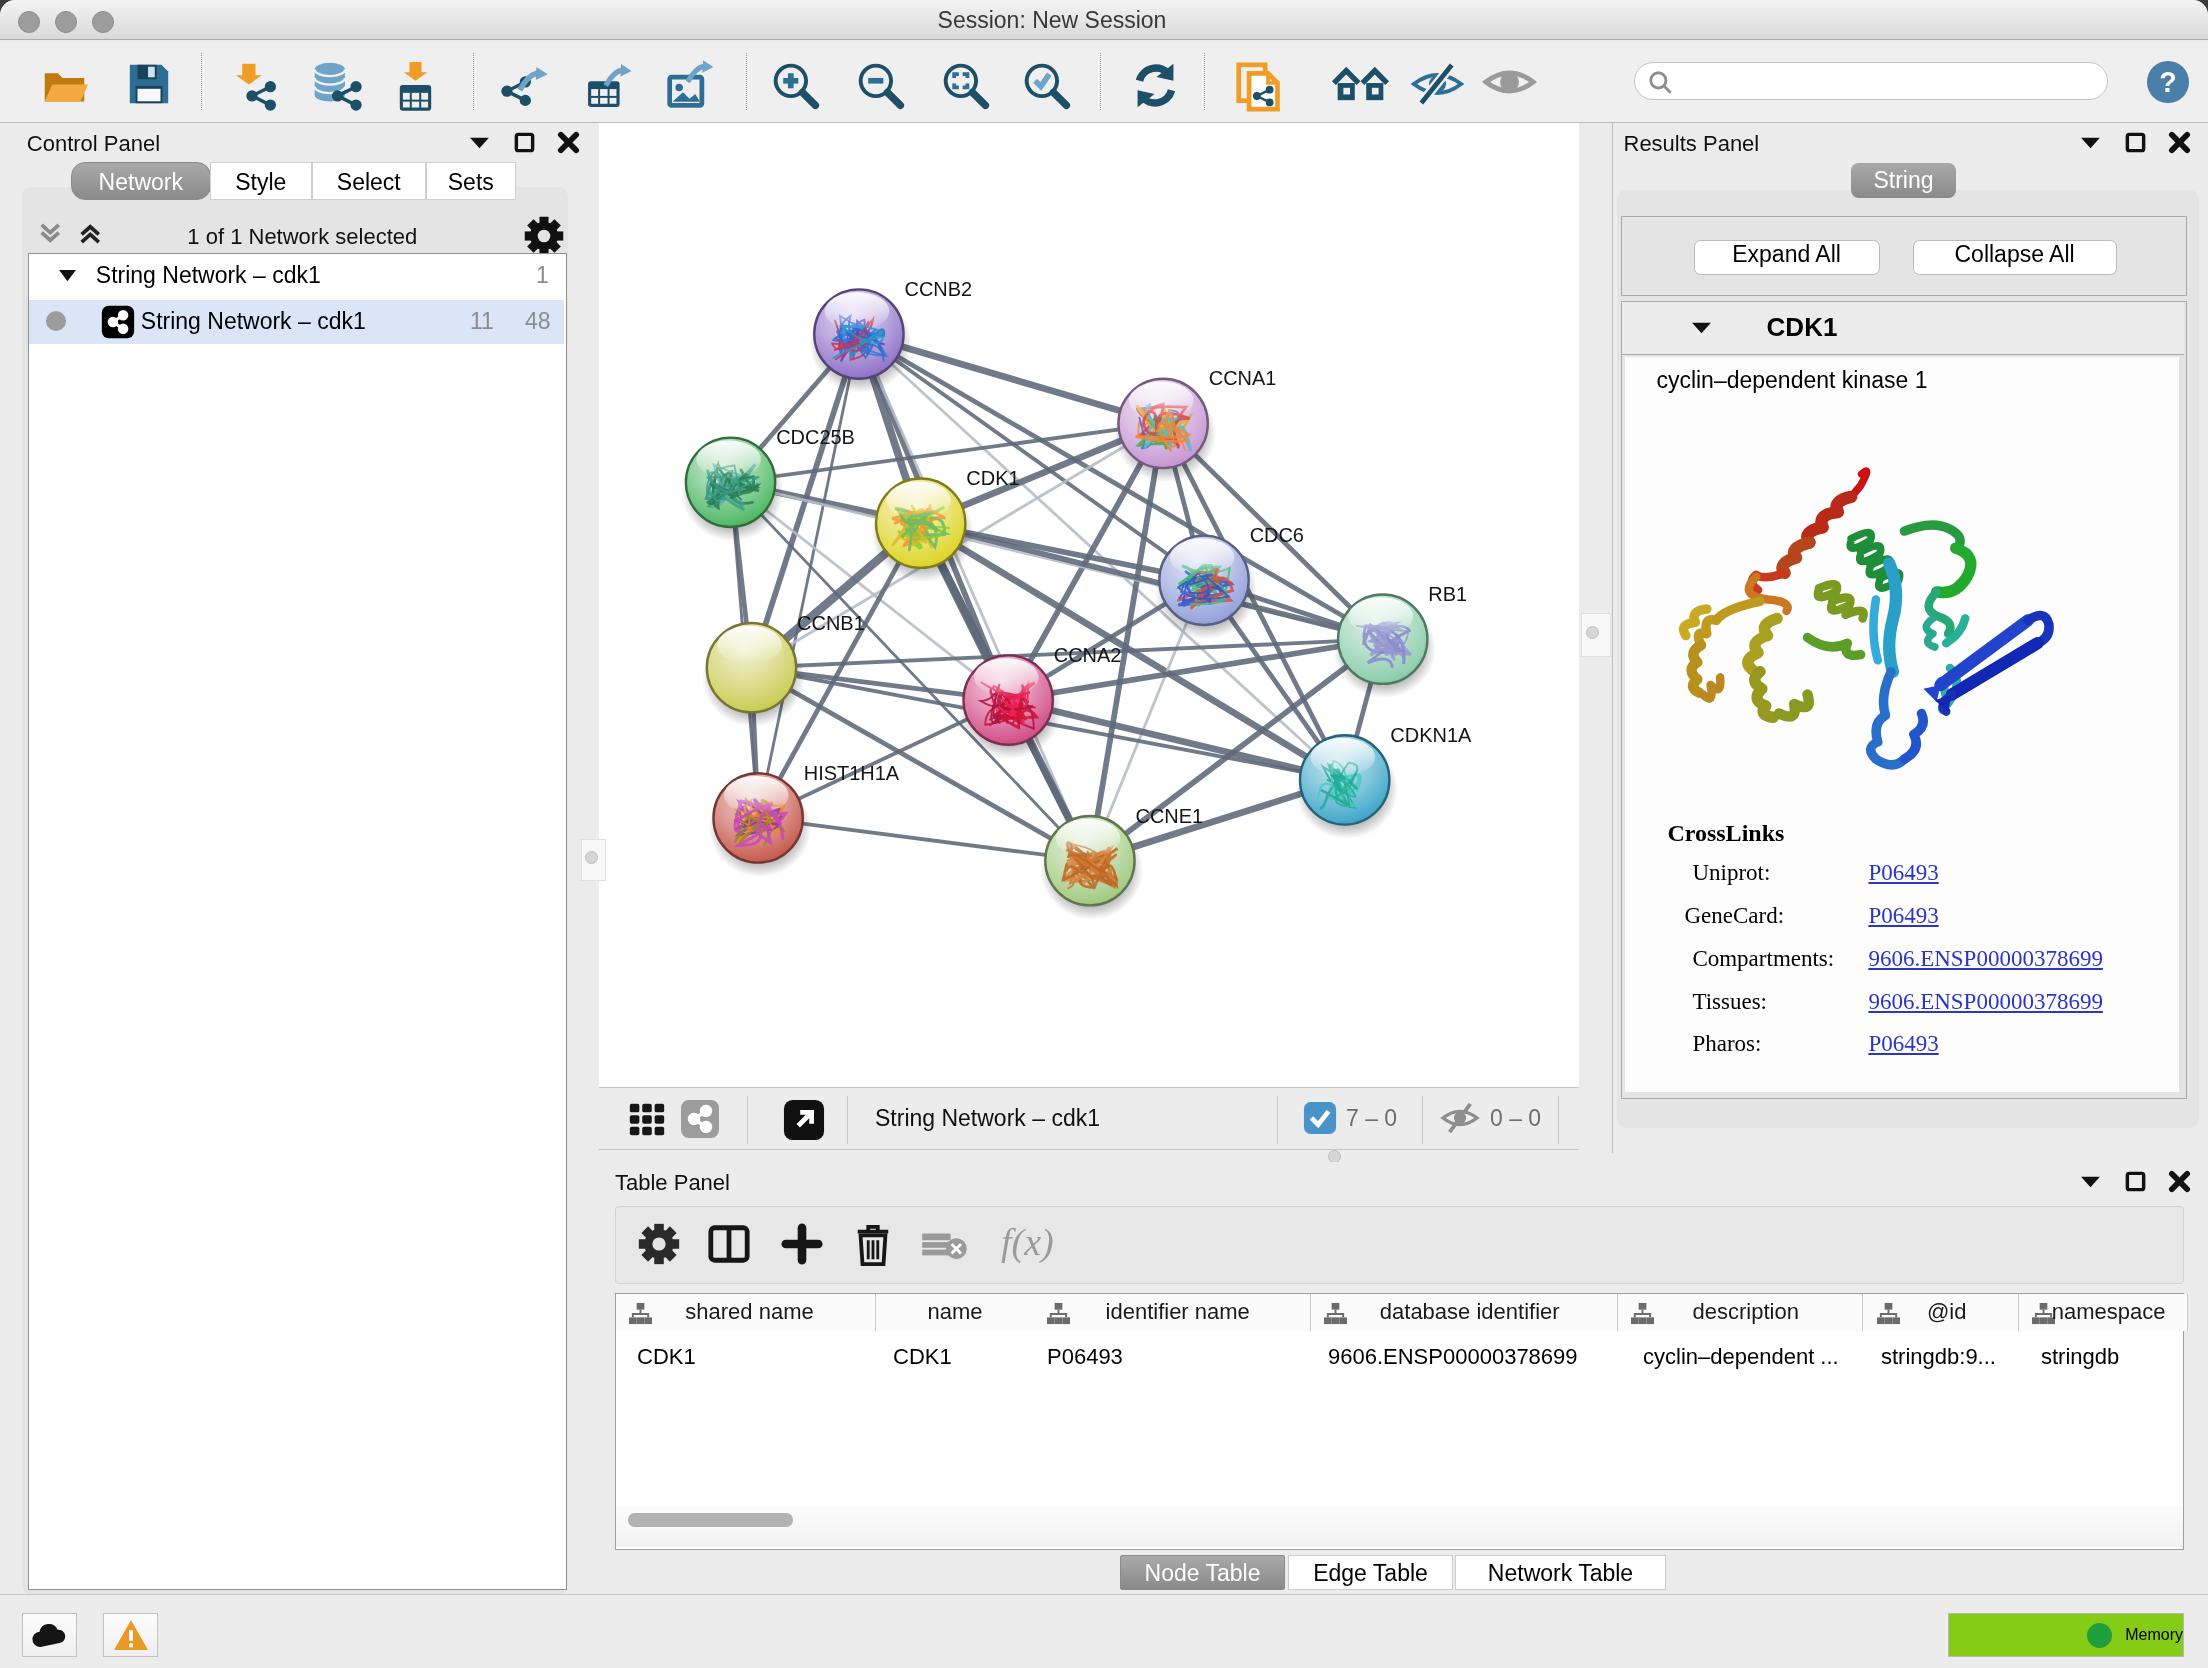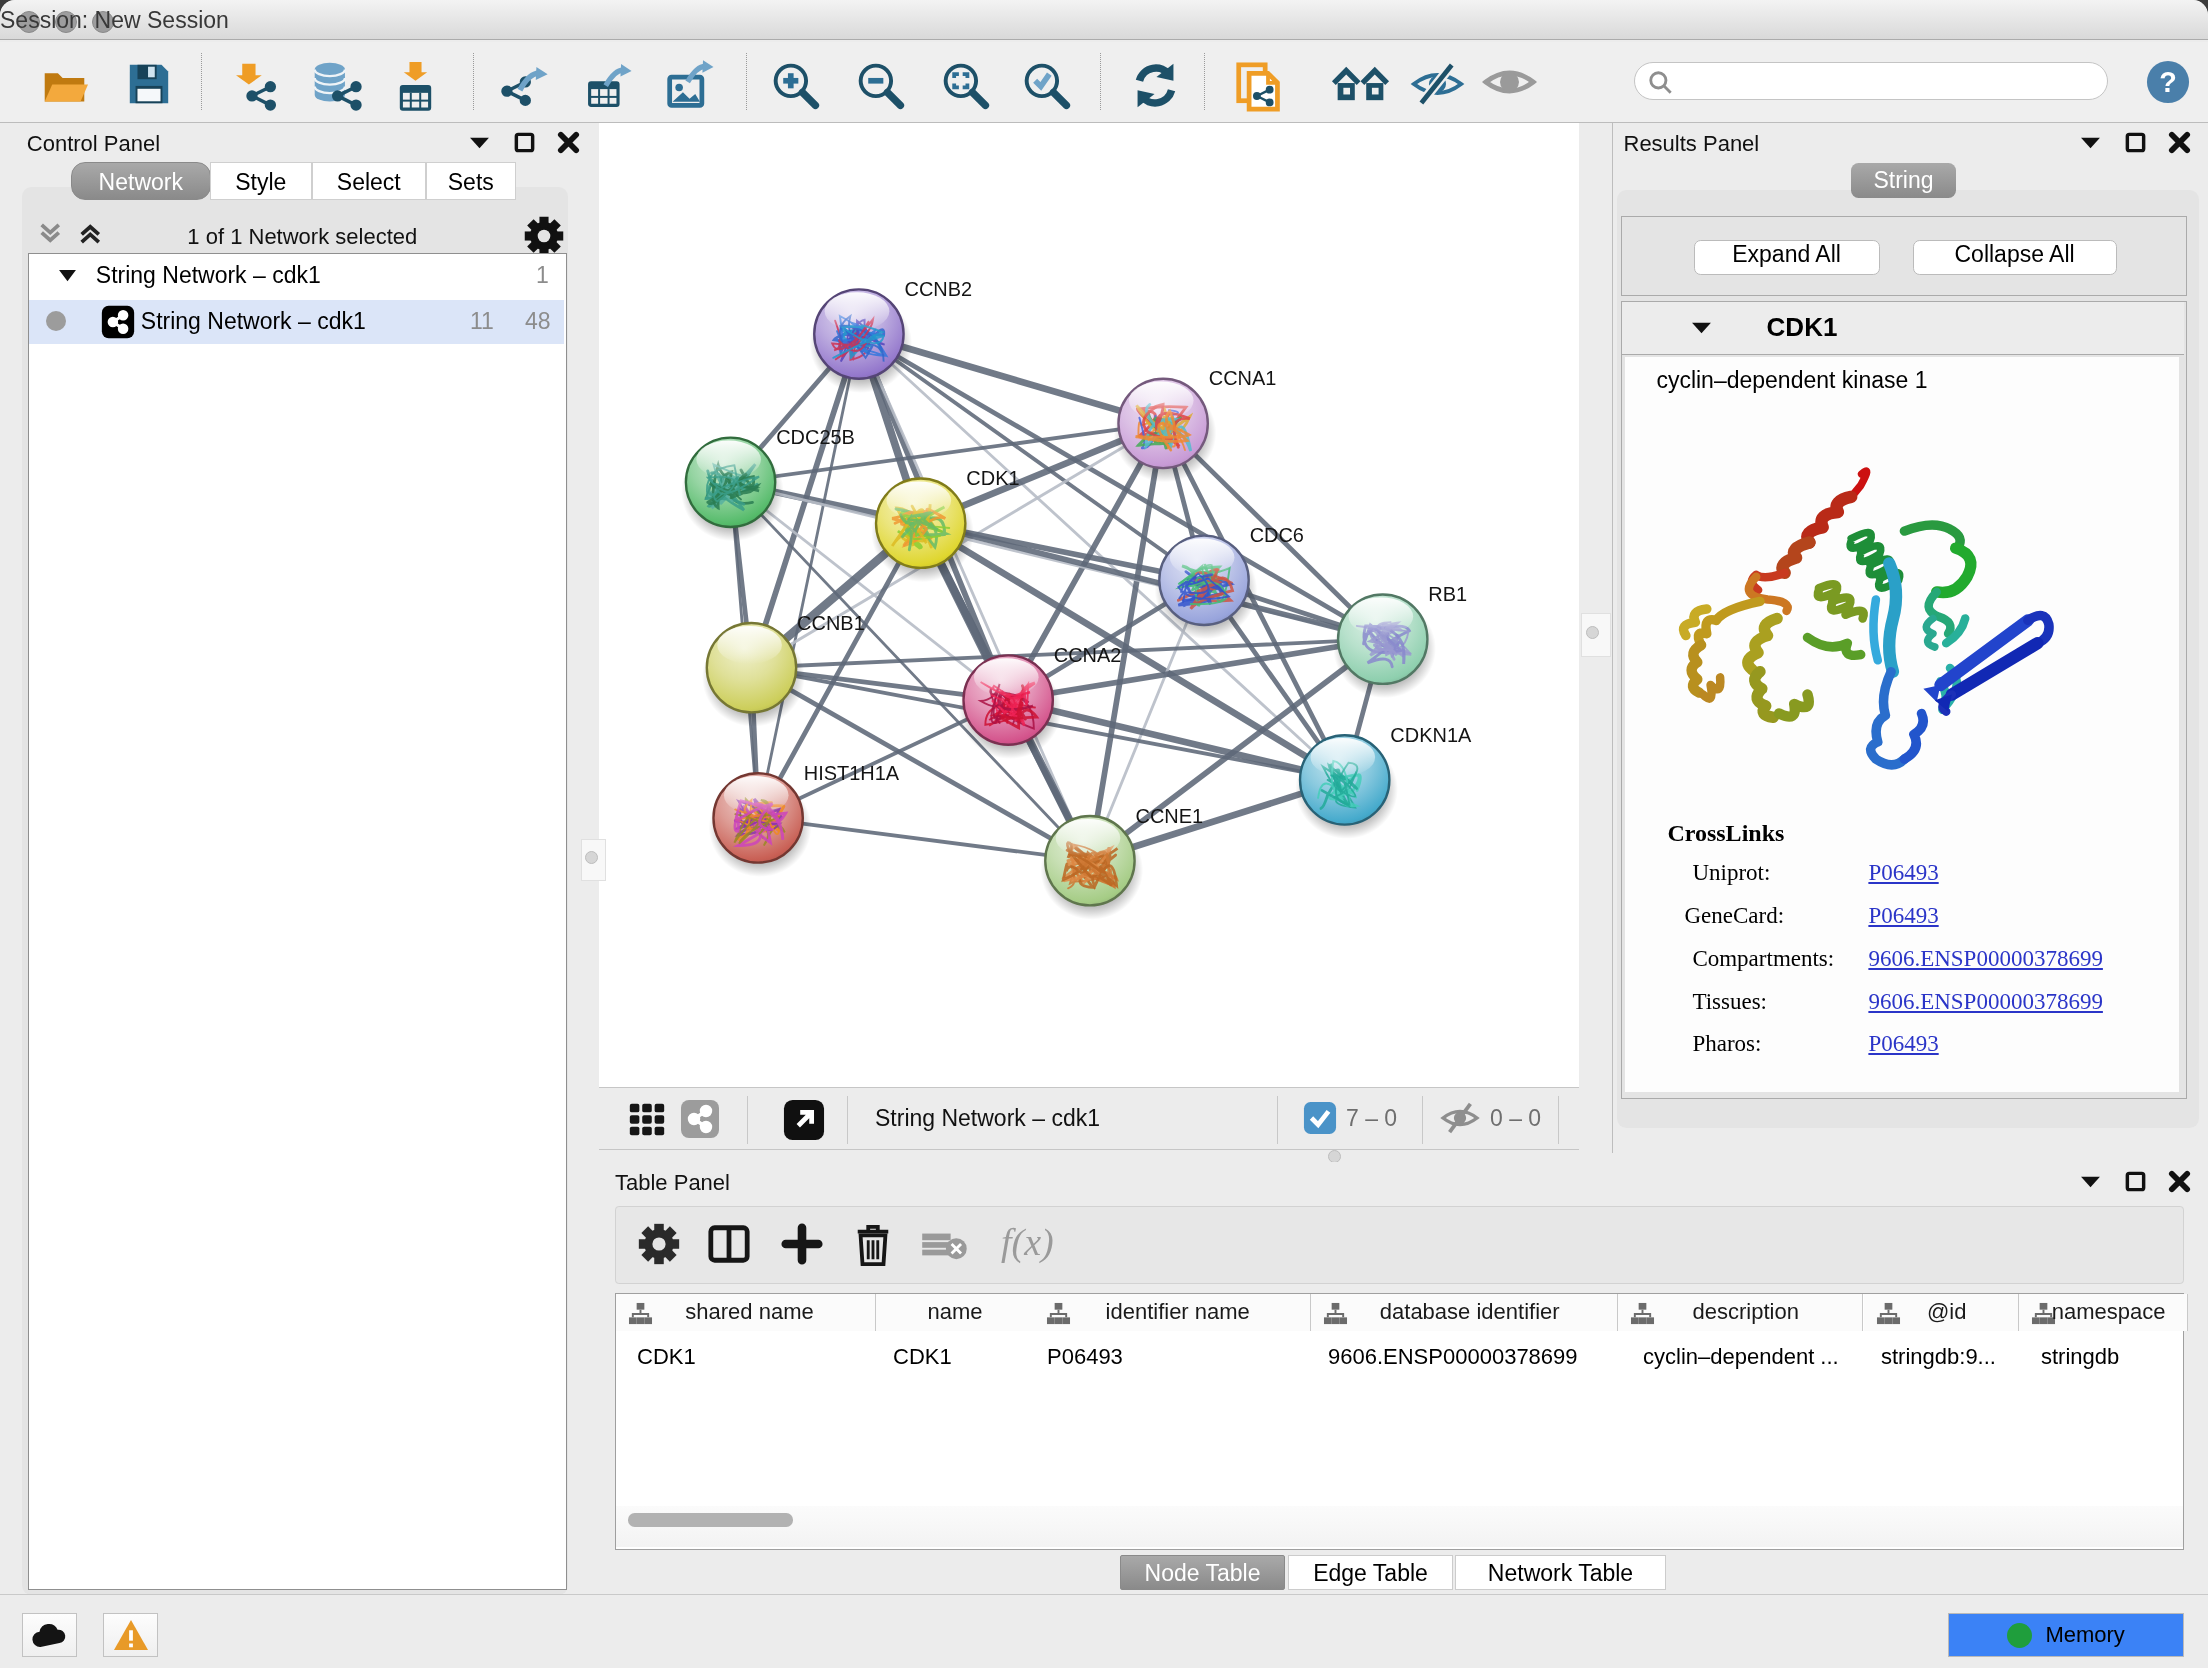--- a/index.html
+++ b/index.html
@@ -1,21 +1,21 @@
 <!DOCTYPE html>
 <html style="font-size:15px"><head><meta charset="utf-8"><style>
 *{margin:0;padding:0;box-sizing:border-box}
 html,body{width:2208px;height:1668px;background:#3c3c3c;overflow:hidden}
 body{font-family:"Liberation Sans",sans-serif;-webkit-font-smoothing:antialiased}
 #win{position:absolute;left:0;top:0;width:2208px;height:1668px;background:#ececec;border-radius:15px 15px 0 0;overflow:hidden}
 .abs{position:absolute}
 
 #titlebar{left:0;top:0;width:2208px;height:40px;background:linear-gradient(#f3f3f3,#d9d9d9);border-bottom:1.9px solid #ababab;border-radius:15px 15px 0 0}
 .tl{top:10.5px;width:22px;height:22px;border-radius:50%;background:#9d9d9e;border:1px solid #8a8a8a}
-#title{left:0;top:6.7px;width:2104px;font-size:23px;color:#383838}
+#title{left:0;top:6.7px;width:2104px;text-align:center;font-size:23px;color:#383838}
 
 #toolbar{left:0;top:42px;width:2208px;height:81px;background:#efefef;border-bottom:1.9px solid #bcbcbc}
 .tsep{top:11.4px;width:0;height:57px;border-left:1.9px dotted #9a9a9a}
 .ticon{top:18px}
 #searchbox{left:1634px;top:20px;width:474px;height:38px;background:#fff;border:1.9px solid #c4c4c4;border-radius:19px}
 
 .ptitle{font-size:22px;color:#111}
 .pctl{display:flex;align-items:center;gap:21px}
 
 #cpanel{left:3.8px;top:123px;width:593px;height:1470px;background:#ececec}
@@ -48,21 +48,21 @@
 #tpanel{left:598px;top:1162px;width:1610px;height:432px;background:#ececec}
 #tbar{left:17px;top:44px;width:1569px;height:78px;background:#e7e7e7;border:1.9px solid #d2d2d2;border-radius:3.8px}
 #ttable{left:17px;top:131px;width:1569px;height:257px;background:#fff;border:1.9px solid #9f9f9f}
 .th{position:absolute;top:0;height:37px;border-right:1.9px solid #c9c9c9;background:#fbfbfb;font-size:22px;color:#1a1a1a}
 .td{position:absolute;top:39px;height:42px;font-size:22px;color:#000;white-space:nowrap}
 .btab{position:absolute;top:0;height:35px;line-height:35px;text-align:center;font-size:23px;background:#fff;border:1px solid #ccc;color:#000}
 .btab.tabsel{background:linear-gradient(#a9a9a9,#8a8a8a);color:#fff;border:1px solid #8a8a8a;border-radius:2px}
 
 #statusbar{left:0;top:1594px;width:2208px;height:74px;background:#ececec;border-top:1.9px solid #c9c9c9}
 .sbtn{position:absolute;top:18px;width:55px;height:44px;background:linear-gradient(#fdfdfd,#efefef);border:1.9px solid #c2c2c2;display:flex;align-items:center;justify-content:center}
-#memory{position:absolute;right:24px;top:18px;width:236px;height:44px;background:#3b82f6;border:1.9px solid #b9b9b9;display:flex;align-items:center;justify-content:center;gap:13.3px;font-size:22px}
+#memory{position:absolute;right:24px;top:18px;width:236px;height:44px;background:#84cc16;border:1.9px solid #b9b9b9;display:flex;align-items:center;justify-content:flex-end;gap:13.3px;font-size:16px}
 </style></head><body>
 <div id="win">
     <div id="titlebar" class="abs">
       <div class="tl abs" style="left:18px"></div>
       <div class="tl abs" style="left:55px"></div>
       <div class="tl abs" style="left:92px"></div>
       <div id="title" class="abs">Session: New Session</div>
     </div>
     <div id="toolbar" class="abs">
       <div class="abs ticon" style="left:40px"><svg width="49" height="49" viewBox="0 0 52 52" style="">

